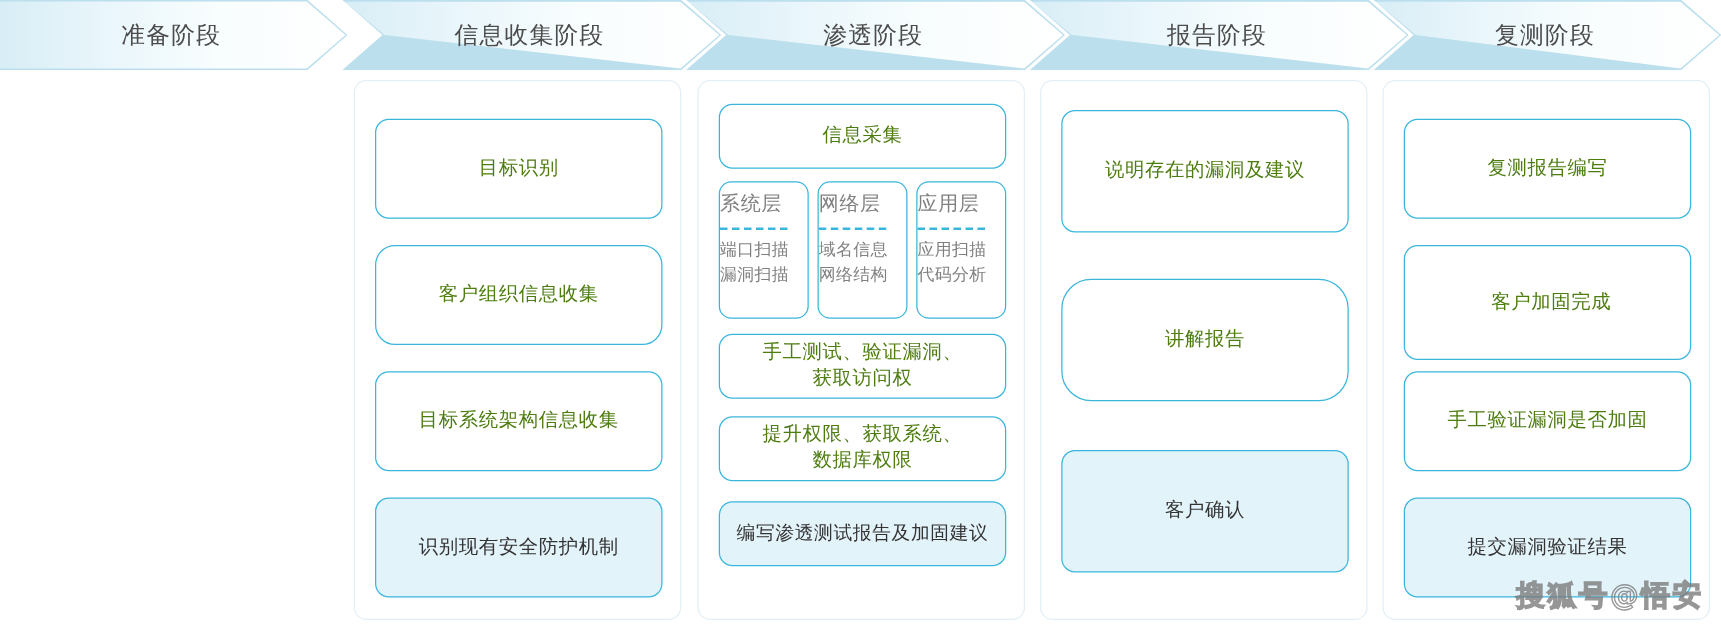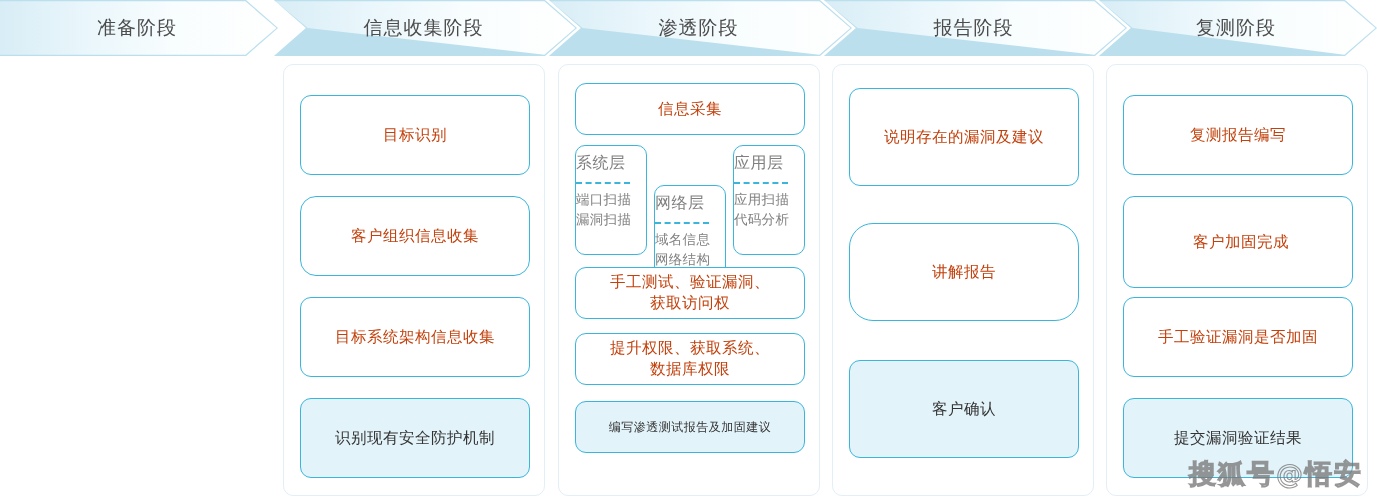--- a/index.html
+++ b/index.html
@@ -60,21 +60,21 @@
   .items{position:absolute;left:0;right:0;top:0;bottom:0;}
 
   .box{
     position:absolute;
     box-sizing:border-box;
     border:1.6px solid #3ab6dd;
     border-radius:11px;
     background:#ffffff;
     display:flex;align-items:center;justify-content:center;
     text-align:center;
-    color:#c2410c;
+    color:#4d7c0f;
     font-size:15.5px;
     line-height:1.35;
     letter-spacing:.5px;
     padding:4px 8px;
   }
   .box.hl{
     background:#e3f3fa;
     color:#333333;
     border-color:#3ab6dd;
   }
@@ -95,21 +95,21 @@
     border-top:2px dashed #3ab6dd;
   }
   .layer-line{font-size:13.5px;color:#808080;line-height:1.5;letter-spacing:.3px;}
 
   
   .dev-icon{position:absolute;display:block;}
 
   
   .watermark{
     position:absolute;right:14px;bottom:8px;
-    font-size:27px;font-weight:bold;
+    font-size:23px;font-weight:bold;
     color:transparent;
     -webkit-text-stroke:1.1px rgba(120,120,120,.78);
     letter-spacing:2px;
     white-space:nowrap;
     font-family:"DejaVu Sans","Liberation Sans",sans-serif;
     pointer-events:none;
     z-index:40;
   }
 </style>
 </head>
@@ -165,39 +165,39 @@
 
       <div class="box" style="left:16px;top:18px;width:230px;height:52px;">信息采集</div>
 
       <div class="layer" style="left:16px;top:80px;width:72px;height:110px;">
         <div class="layer-title">系统层</div>
         <div class="layer-sep"></div>
         <div class="layer-line">端口扫描</div>
         <div class="layer-line">漏洞扫描</div>
       </div>
 
-      <div class="layer" style="left:95px;top:80px;width:72px;height:110px;margin-top:40px;">
+      <div class="layer" style="left:95px;top:80px;width:72px;height:110px;">
         <div class="layer-title">网络层</div>
         <div class="layer-sep"></div>
         <div class="layer-line">域名信息</div>
         <div class="layer-line">网络结构</div>
       </div>
 
       <div class="layer" style="left:174px;top:80px;width:72px;height:110px;">
         <div class="layer-title">应用层</div>
         <div class="layer-sep"></div>
         <div class="layer-line">应用扫描</div>
         <div class="layer-line">代码分析</div>
       </div>
 
       <div class="box" style="left:16px;top:202px;white-space:pre-line;width:230px;height:52px;">手工测试、验证漏洞、
 获取访问权</div>
       <div class="box" style="left:16px;top:268px;white-space:pre-line;width:230px;height:52px;">提升权限、获取系统、
 数据库权限</div>
-      <div class="box hl" style="left:16px;top:336px;width:230px;height:52px;font-size:12px;">编写渗透测试报告及加固建议</div>
+      <div class="box hl" style="left:16px;top:336px;width:230px;height:52px;font-size:15px;">编写渗透测试报告及加固建议</div>
     </div>
   </div>
 
   <div class="col" style="left:832px;width:262px;">
     <div class="items">
       <div class="box" style="left:16px;top:23px;width:230px;height:98px;">说明存在的漏洞及建议</div>
       <div class="box" style="left:16px;top:158px;width:230px;height:98px;border-radius:24px;">讲解报告</div>
       <div class="box hl" style="left:16px;top:295px;width:230px;height:98px;">客户确认</div>
     </div>
   </div>

